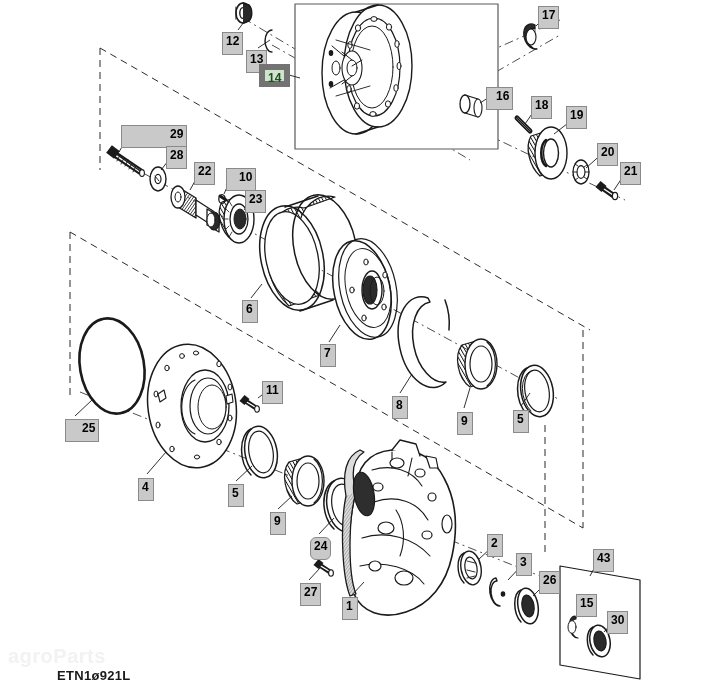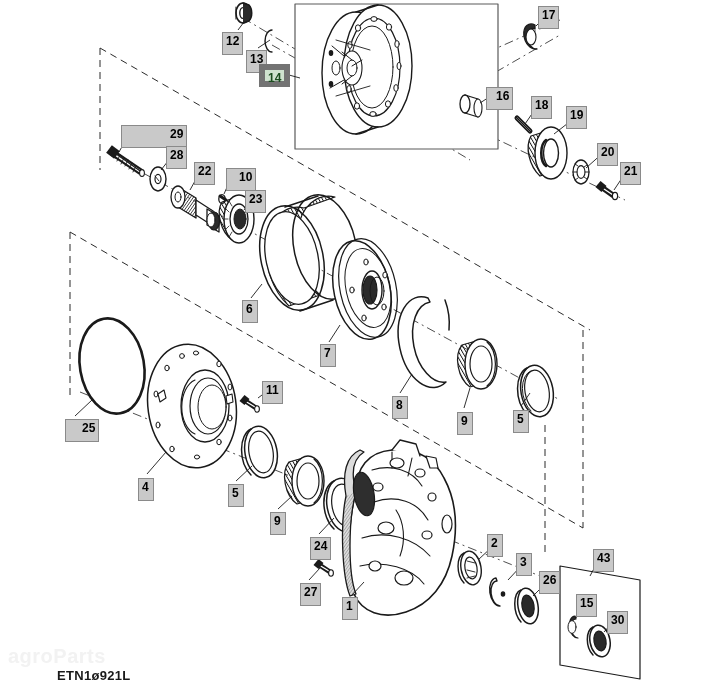--- a/index.html
+++ b/index.html
@@ -500,21 +500,21 @@
       <div class="callout" style="left: 242px; top: 300px;">6</div>
       <div class="callout" style="left: 320px; top: 344px;">7</div>
       <div class="callout" style="left: 392px; top: 396px;">8</div>
       <div class="callout" style="left: 457px; top: 412px;">9</div>
       <div class="callout" style="left: 513px; top: 410px;">5</div>
       <div class="callout" style="left: 65px; top: 419px; padding-left: 16px;">25</div>
       <div class="callout" style="left: 262px; top: 381px;">11</div>
       <div class="callout" style="left: 138px; top: 478px;">4</div>
       <div class="callout" style="left: 228px; top: 484px;">5</div>
       <div class="callout" style="left: 270px; top: 512px;">9</div>
-      <div class="callout" style="left: 310px; top: 537px;">24</div>
+      <div class="callout" style="left: 310px; top: 537px; border-radius: 6px;">24</div>
       <div class="callout" style="left: 300px; top: 583px;">27</div>
       <div class="callout" style="left: 342px; top: 597px;">1</div>
       <div class="callout" style="left: 487px; top: 534px;">2</div>
       <div class="callout" style="left: 516px; top: 553px;">3</div>
       <div class="callout" style="left: 539px; top: 571px;">26</div>
       <div class="callout" style="left: 593px; top: 549px;">43</div>
       <div class="callout" style="left: 576px; top: 594px;">15</div>
       <div class="callout" style="left: 607px; top: 611px;">30</div>
     </div>
 

